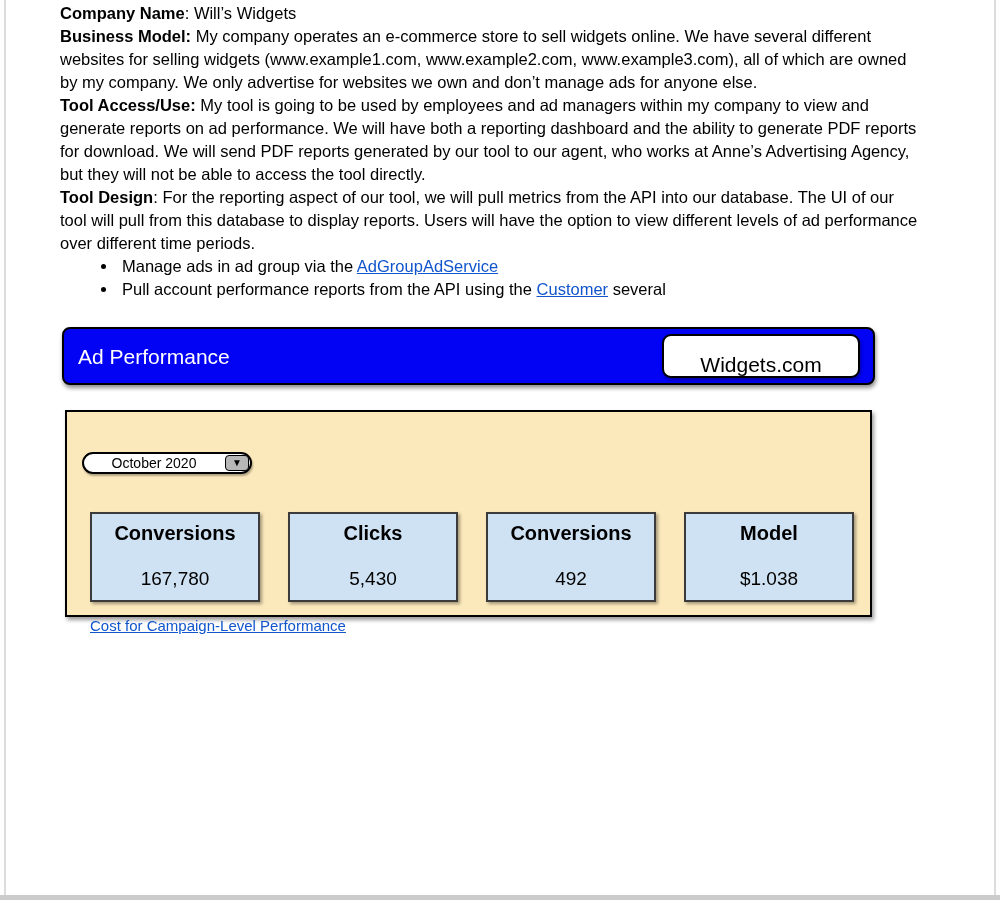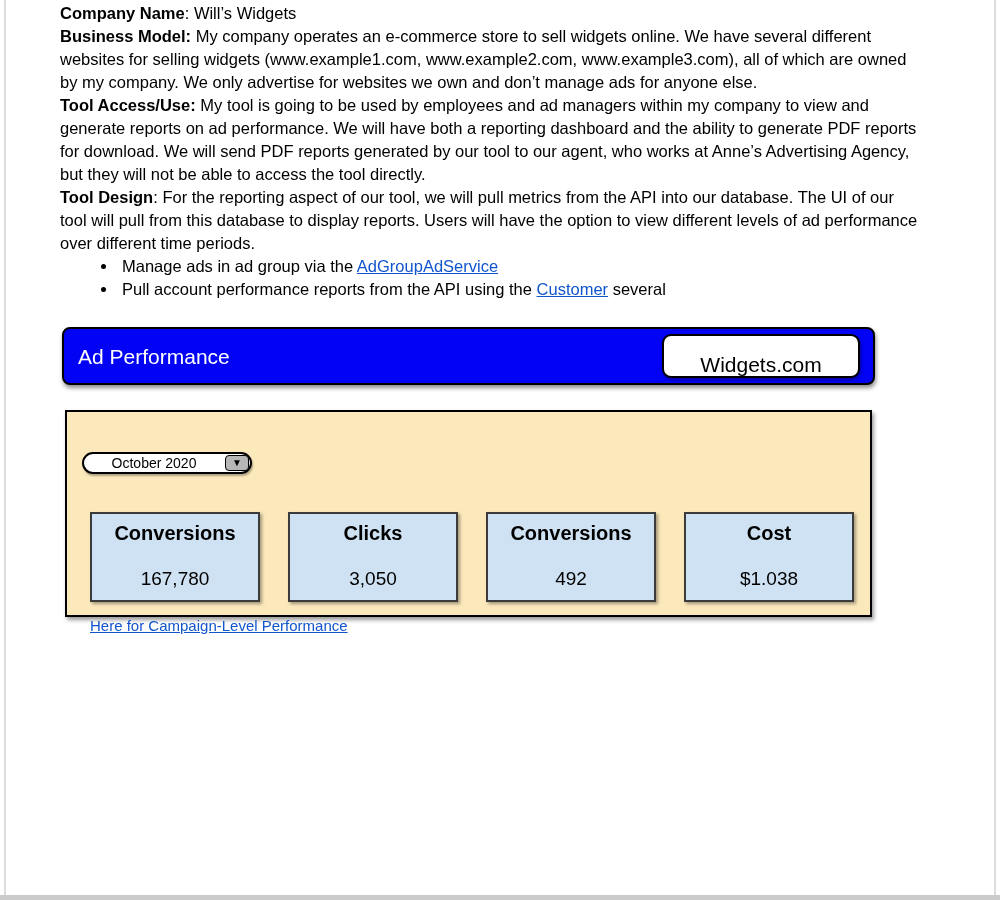--- a/index.html
+++ b/index.html
@@ -193,33 +193,33 @@
         </div>
       </div>
 
       <div class="cards-row">
         <div class="metric-card">
           <span class="metric-label">Conversions</span>
           <span class="metric-value">167,780</span>
         </div>
         <div class="metric-card">
           <span class="metric-label">Clicks</span>
-          <span class="metric-value">3,050</span>
+          <span class="metric-value">5,430</span>
         </div>
         <div class="metric-card">
           <span class="metric-label">Conversions</span>
           <span class="metric-value">492</span>
         </div>
         <div class="metric-card">
-          <span class="metric-label">Cost</span>
+          <span class="metric-label">Model</span>
           <span class="metric-value">$1.038</span>
         </div>
       </div>
 
       <div class="panel-link-row">
-        <a class="panel-link">Here for Campaign-Level Performance</a>
+        <a class="panel-link">Cost for Campaign-Level Performance</a>
       </div>
     </div>
 
   </div>
 
   <div class="bottom-strip"></div>
 </div>
 
 </body></html>

